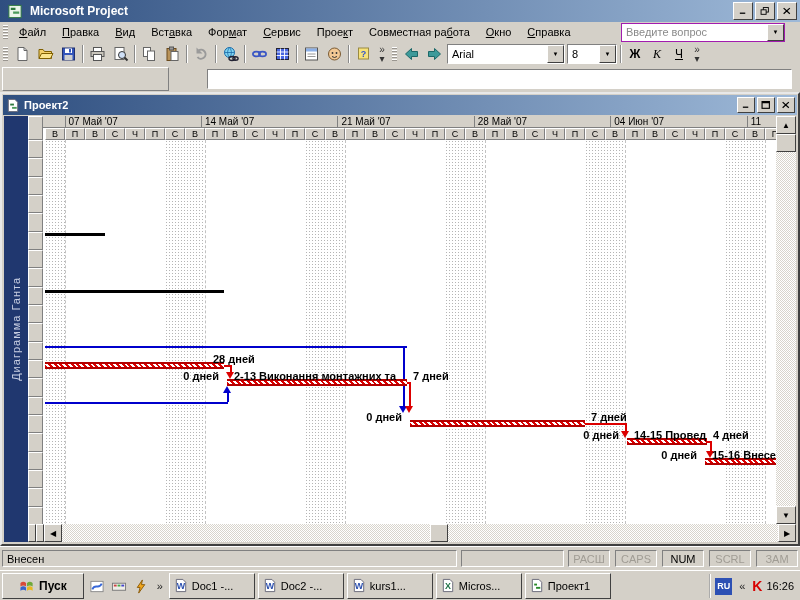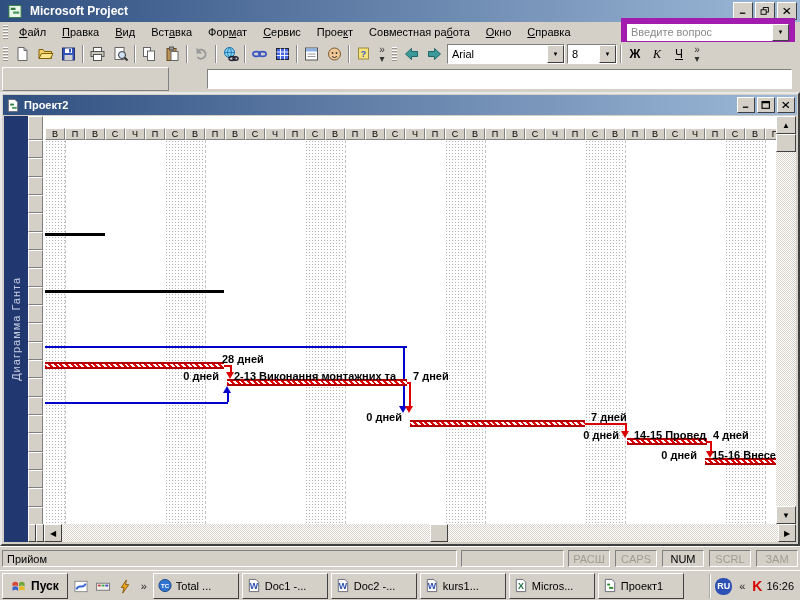--- a/index.html
+++ b/index.html
@@ -12,22 +12,22 @@
   .winbtns{margin-left:auto;display:flex;gap:2px;}
   .winbtn{width:18px;height:16px;background:#d4d0c8;border:1px solid;border-color:#fff #404040 #404040 #fff;
     display:flex;align-items:center;justify-content:center;}
   
   .menubar{position:absolute;left:0;top:22px;right:0;height:20px;background:#d4d0c8;
     display:flex;align-items:center;border-bottom:1px solid #aaa;}
   .grip{width:5px;height:14px;margin:0 3px;
     background:repeating-linear-gradient(180deg,#fff 0 1px,#9a9690 1px 2px,transparent 2px 3px);}
   .menu-item{padding:2px 8px;white-space:nowrap;}
   .menu-item u{text-decoration:underline;}
-  .askbox{margin-left:auto;margin-right:5px;width:158px;height:17px;background:#fff;
-    border:6px solid #a21caf;display:flex;align-items:center;color:#8a8a8a;padding-left:4px;}
+  .askbox{margin-left:auto;margin-right:15px;width:158px;height:17px;background:#fff;
+    border:1px solid #a21caf;display:flex;align-items:center;color:#8a8a8a;padding-left:4px;}
   .askbox .dd{margin-left:auto;width:15px;height:15px;background:#d4d0c8;border:1px solid;
     border-color:#fff #404040 #404040 #fff;font-size:6px;display:flex;align-items:center;justify-content:center;color:#000;}
   
   .toolbar{position:absolute;left:0;top:42px;right:0;height:24px;background:#d4d0c8;display:flex;align-items:center;}
   .tbicon{width:23px;height:21px;display:flex;align-items:center;justify-content:center;}
   .tbsep{width:1px;height:18px;background:#8a8a8a;border-right:1px solid #fff;margin:0 2px;}
   .chev{width:14px;font-size:10px;color:#333;text-align:center;line-height:9px;}
   .combo{height:18px;background:#fff;border:1px solid;border-color:#808080 #fff #fff #808080;
     display:flex;align-items:center;padding-left:4px;margin:0 1px;}
   .combo .dd{margin-left:auto;width:15px;height:16px;background:#d4d0c8;border:1px solid;
@@ -90,31 +90,31 @@
   .statusbar{position:absolute;left:0;top:546px;right:0;height:24px;background:#d4d0c8;
     border-top:1px solid #fff;display:flex;align-items:center;padding:2px 2px;box-sizing:border-box;gap:4px;}
   .spanel{height:17px;border:1px solid;border-color:#808080 #fff #fff #808080;display:flex;align-items:center;padding:0 4px;box-sizing:border-box;}
   .spanel.ready{width:476px;}
   .spanel.mid{width:108px;}
   .ind{width:42px;justify-content:center;color:#a09c94;font-size:11px;}
   .ind.on{color:#000;}
   
   .taskbar{position:absolute;left:0;top:570px;right:0;height:30px;background:#d4d0c8;
     border-top:1px solid #fff;display:flex;align-items:center;padding:0 2px;gap:3px;}
-  .startbtn{height:24px;padding:0 8px;display:flex;align-items:center;gap:4px;background:#d4d0c8;
+  .startbtn{height:24px;padding:0 16px;display:flex;align-items:center;gap:4px;background:#d4d0c8;
     border:1px solid;border-color:#fff #404040 #404040 #fff;font-weight:bold;font-size:12px;}
   .qlicon{width:20px;height:22px;display:flex;align-items:center;justify-content:center;}
   .tchev{font-size:11px;color:#222;padding:0 3px;}
   .taskbtn{height:24px;flex:1;max-width:78px;display:flex;align-items:center;gap:3px;background:#d4d0c8;
     border:1px solid;border-color:#fff #404040 #404040 #fff;padding:0 3px;overflow:hidden;white-space:nowrap;}
   .taskbtn.active{border-color:#404040 #fff #fff #404040;background:#f2f1ec;font-weight:bold;}
   .tray{margin-left:auto;height:24px;display:flex;align-items:center;gap:4px;padding:0 4px;
     border-left:2px groove #fff;}
   .ru{width:17px;height:17px;background:#2d50b4;color:#fff;font-size:9px;font-weight:bold;
-    display:flex;align-items:center;justify-content:center;border-radius:8px;}
+    display:flex;align-items:center;justify-content:center;}
   .kasp{color:#d80000;font-weight:bold;font-size:14px;line-height:14px;}
   .clock{font-size:11px;}
 </style>
 </head>
 <body>
 
 <div class="screen">
 
   <div class="titlebar">
     <span class="tbicon">
@@ -360,20 +360,29 @@
           <div class="idcell"></div>
           <div class="idcell"></div>
           <div class="idcell"></div>
           <div class="idcell"></div>
           <div class="idcell"></div>
           <div class="idcell"></div>
         </div>
     </div>
 
     <div class="chart">
+      <div class="weekrow" id="weekrow">
+          <div class="weekcell blank" style="width: 22px;"></div>
+          <div class="weekcell" style="width: 140px;">07 Май '07</div>
+          <div class="weekcell" style="width: 140px;">14 Май '07</div>
+          <div class="weekcell" style="width: 140px;">21 Май '07</div>
+          <div class="weekcell" style="width: 140px;">28 Май '07</div>
+          <div class="weekcell" style="width: 140px;">04 Июн '07</div>
+          <div class="weekcell" style="width: 30px;">11</div>
+        </div>
       <div class="dayrow" id="dayrow">
           <div class="daycell">В</div>
           <div class="daycell">П</div>
           <div class="daycell">В</div>
           <div class="daycell">С</div>
           <div class="daycell">Ч</div>
           <div class="daycell">П</div>
           <div class="daycell">С</div>
           <div class="daycell">В</div>
           <div class="daycell">П</div>
@@ -433,21 +442,21 @@
           <div class="seg red" style="left: 364px; top: 242px; width: 3px; height: 2px;"></div>
           <div class="seg red" style="left: 366px; top: 242px; width: 2px; height: 24px;"></div>
           <div class="arr down red" style="left: 362px; top: 266px;"></div>
           <div class="seg red" style="left: 542px; top: 283px; width: 41px; height: 2px;"></div>
           <div class="seg red" style="left: 582px; top: 283px; width: 2px; height: 8px;"></div>
           <div class="arr down red" style="left: 578px; top: 291px;"></div>
           <div class="seg red" style="left: 664px; top: 301px; width: 4px; height: 2px;"></div>
           <div class="seg red" style="left: 667px; top: 301px; width: 2px; height: 10px;"></div>
           <div class="arr down red" style="left: 663px; top: 311px;"></div>
           <div class="gbar" style="left: 2px; top: 222px; width: 179px;"></div>
-          <div class="glabel" style="left: 179px; top: 213px;">28 дней</div>
+          <div class="glabel" style="left: 170px; top: 213px;">28 дней</div>
           <div class="gbar" style="left: 184px; top: 239px; width: 180px;"></div>
           <div class="glabel" style="left: 104px; top: 230px; width: 72px; text-align: right;">0 дней</div>
           <div class="glabel" style="left: 191px; top: 230px;">2-13 Виконання монтажних та</div>
           <div class="glabel" style="left: 370px; top: 230px;">7 дней</div>
           <div class="gbar" style="left: 367px; top: 280px; width: 175px;"></div>
           <div class="glabel" style="left: 287px; top: 271px; width: 72px; text-align: right;">0 дней</div>
           <div class="glabel" style="left: 548px; top: 271px;">7 дней</div>
           <div class="gbar" style="left: 584px; top: 298px; width: 80px;"></div>
           <div class="glabel" style="left: 504px; top: 289px; width: 72px; text-align: right;">0 дней</div>
           <div class="glabel" style="left: 591px; top: 289px;">14-15 Провед</div>
@@ -469,21 +478,21 @@
       <span class="splitbtn"></span>
       <span class="sbtn">◀</span>
       <span class="htrack">
         <span class="hthumb"></span>
       </span>
       <span class="sbtn">▶</span>
     </div>
   </div>
 
   <div class="statusbar">
-    <span class="spanel ready">Прийом</span>
+    <span class="spanel ready">Внесен</span>
     <span class="spanel mid"></span>
     <span id="indicators" style="display:flex;gap:5px;margin-left:auto">
         <div class="spanel ind">РАСШ</div>
         <div class="spanel ind">CAPS</div>
         <div class="spanel ind on">NUM</div>
         <div class="spanel ind">SCRL</div>
         <div class="spanel ind">ЗАМ</div>
       </span>
   </div>
 
@@ -517,27 +526,20 @@
         <div class="qlicon">
           <svg width="16" height="15" viewBox="0 0 16 16">
             <path d="M9.5 1L4 9h3l-1.5 6L12 6H8.5z" fill="#f2a71c" stroke="#8a5a08"></path>
           </svg>
         </div>
       </span>
     <span class="tchev">»</span>
     <span id="taskbtns" style="display:flex;gap:3px;flex:1">
         <div class="taskbtn">
           <span><svg width="16" height="15" viewBox="0 0 16 16">
-              <circle cx="8" cy="8" r="6.5" fill="#2f74d0" stroke="#1c4a8a"></circle>
-              <text x="8" y="10.5" text-anchor="middle" font-size="6.5" font-weight="bold" fill="#fff">TC</text>
-            </svg></span>
-          <span>Total ...</span>
-        </div>
-        <div class="taskbtn">
-          <span><svg width="16" height="15" viewBox="0 0 16 16">
               <path d="M3 1.5h7l3 3v10H3z" fill="#fff" stroke="#667"></path>
               <text x="8" y="12" text-anchor="middle" font-size="9.5" font-weight="bold" fill="#2b4fae">W</text>
             </svg></span>
           <span>Doc1 -...</span>
         </div>
         <div class="taskbtn">
           <span><svg width="16" height="15" viewBox="0 0 16 16">
               <path d="M3 1.5h7l3 3v10H3z" fill="#fff" stroke="#667"></path>
               <text x="8" y="12" text-anchor="middle" font-size="9.5" font-weight="bold" fill="#2b4fae">W</text>
             </svg></span>

